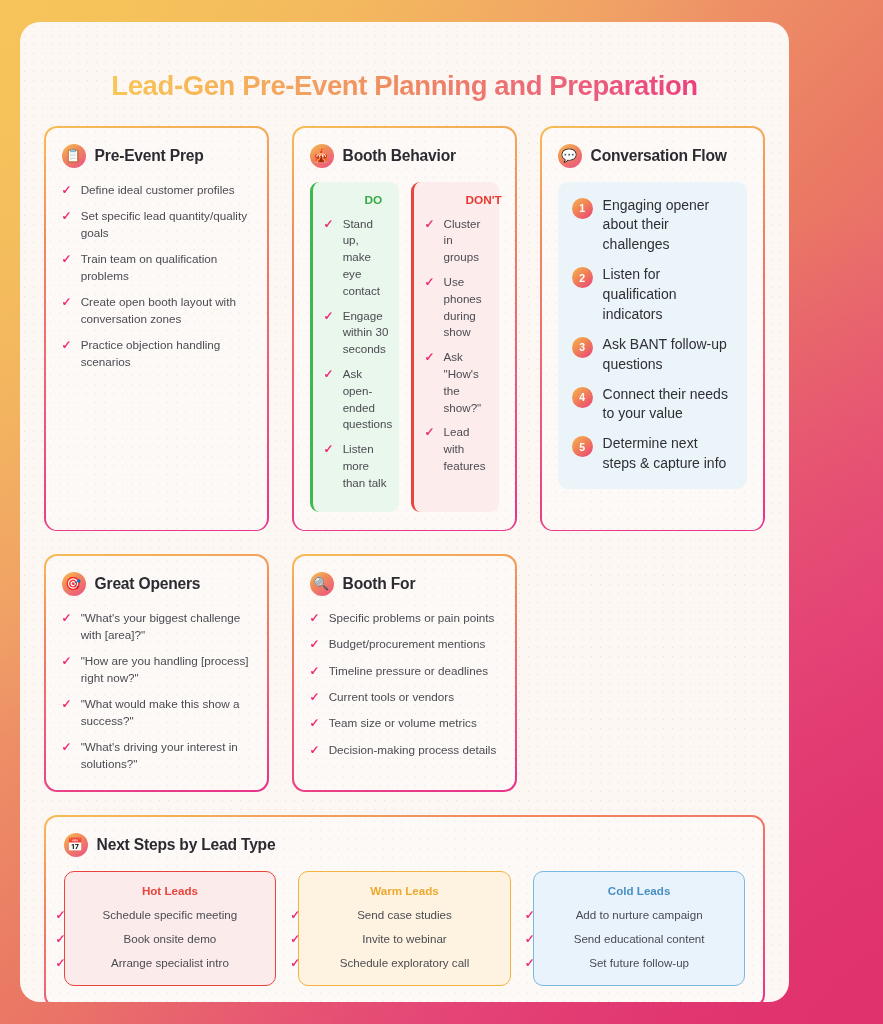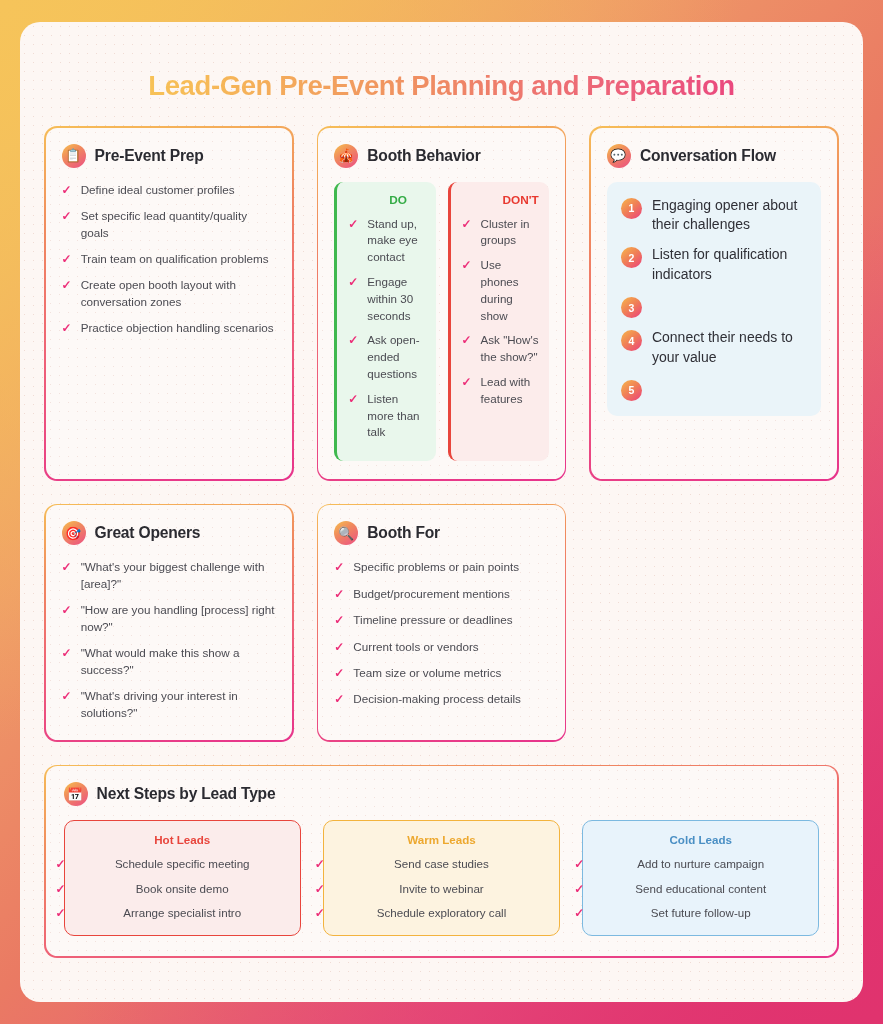--- a/index.html
+++ b/index.html
@@ -15,21 +15,21 @@
       radial-gradient(circle at 0% 0%, #f6c45a 0%, rgba(246,196,90,0) 55%),
       radial-gradient(circle at 100% 100%, #e0336e 0%, rgba(224,51,110,0) 60%),
       linear-gradient(135deg, #f3bf5c 0%, #ef9a68 32%, #ea7a63 52%, #e8537e 78%, #e12e72 100%);
     padding: 22px 20px;
     overflow: hidden;
   }
 
   
   .sheet {
     position: relative;
-    width: 843px;
+    width: 769px;
     height: 980px;
     background-color: #fdf7f4;
     background-image:
       radial-gradient(#f0dcd5 0.7px, transparent 0.7px);
     background-size: 9px 9px;
     border-radius: 20px;
     padding: 26px 24px 24px;
     overflow: hidden;
   }
 
@@ -311,27 +311,29 @@
               <li>
                   <span class="num">1</span>
                   <span class="flow-text">Engaging opener about their challenges</span>
                 </li>
               <li>
                   <span class="num">2</span>
                   <span class="flow-text">Listen for qualification indicators</span>
                 </li>
               <li>
                   <span class="num">3</span>
+                  <span class="flow-text">Ask BANT follow-up questions</span>
                 </li>
               <li>
                   <span class="num">4</span>
                   <span class="flow-text">Connect their needs to your value</span>
                 </li>
               <li>
                   <span class="num">5</span>
+                  <span class="flow-text">Determine next steps &amp; capture info</span>
                 </li>
             </ul>
           </div>
         </div>
       </div>
     </div>
   </div>
 
   <div class="row">
 

